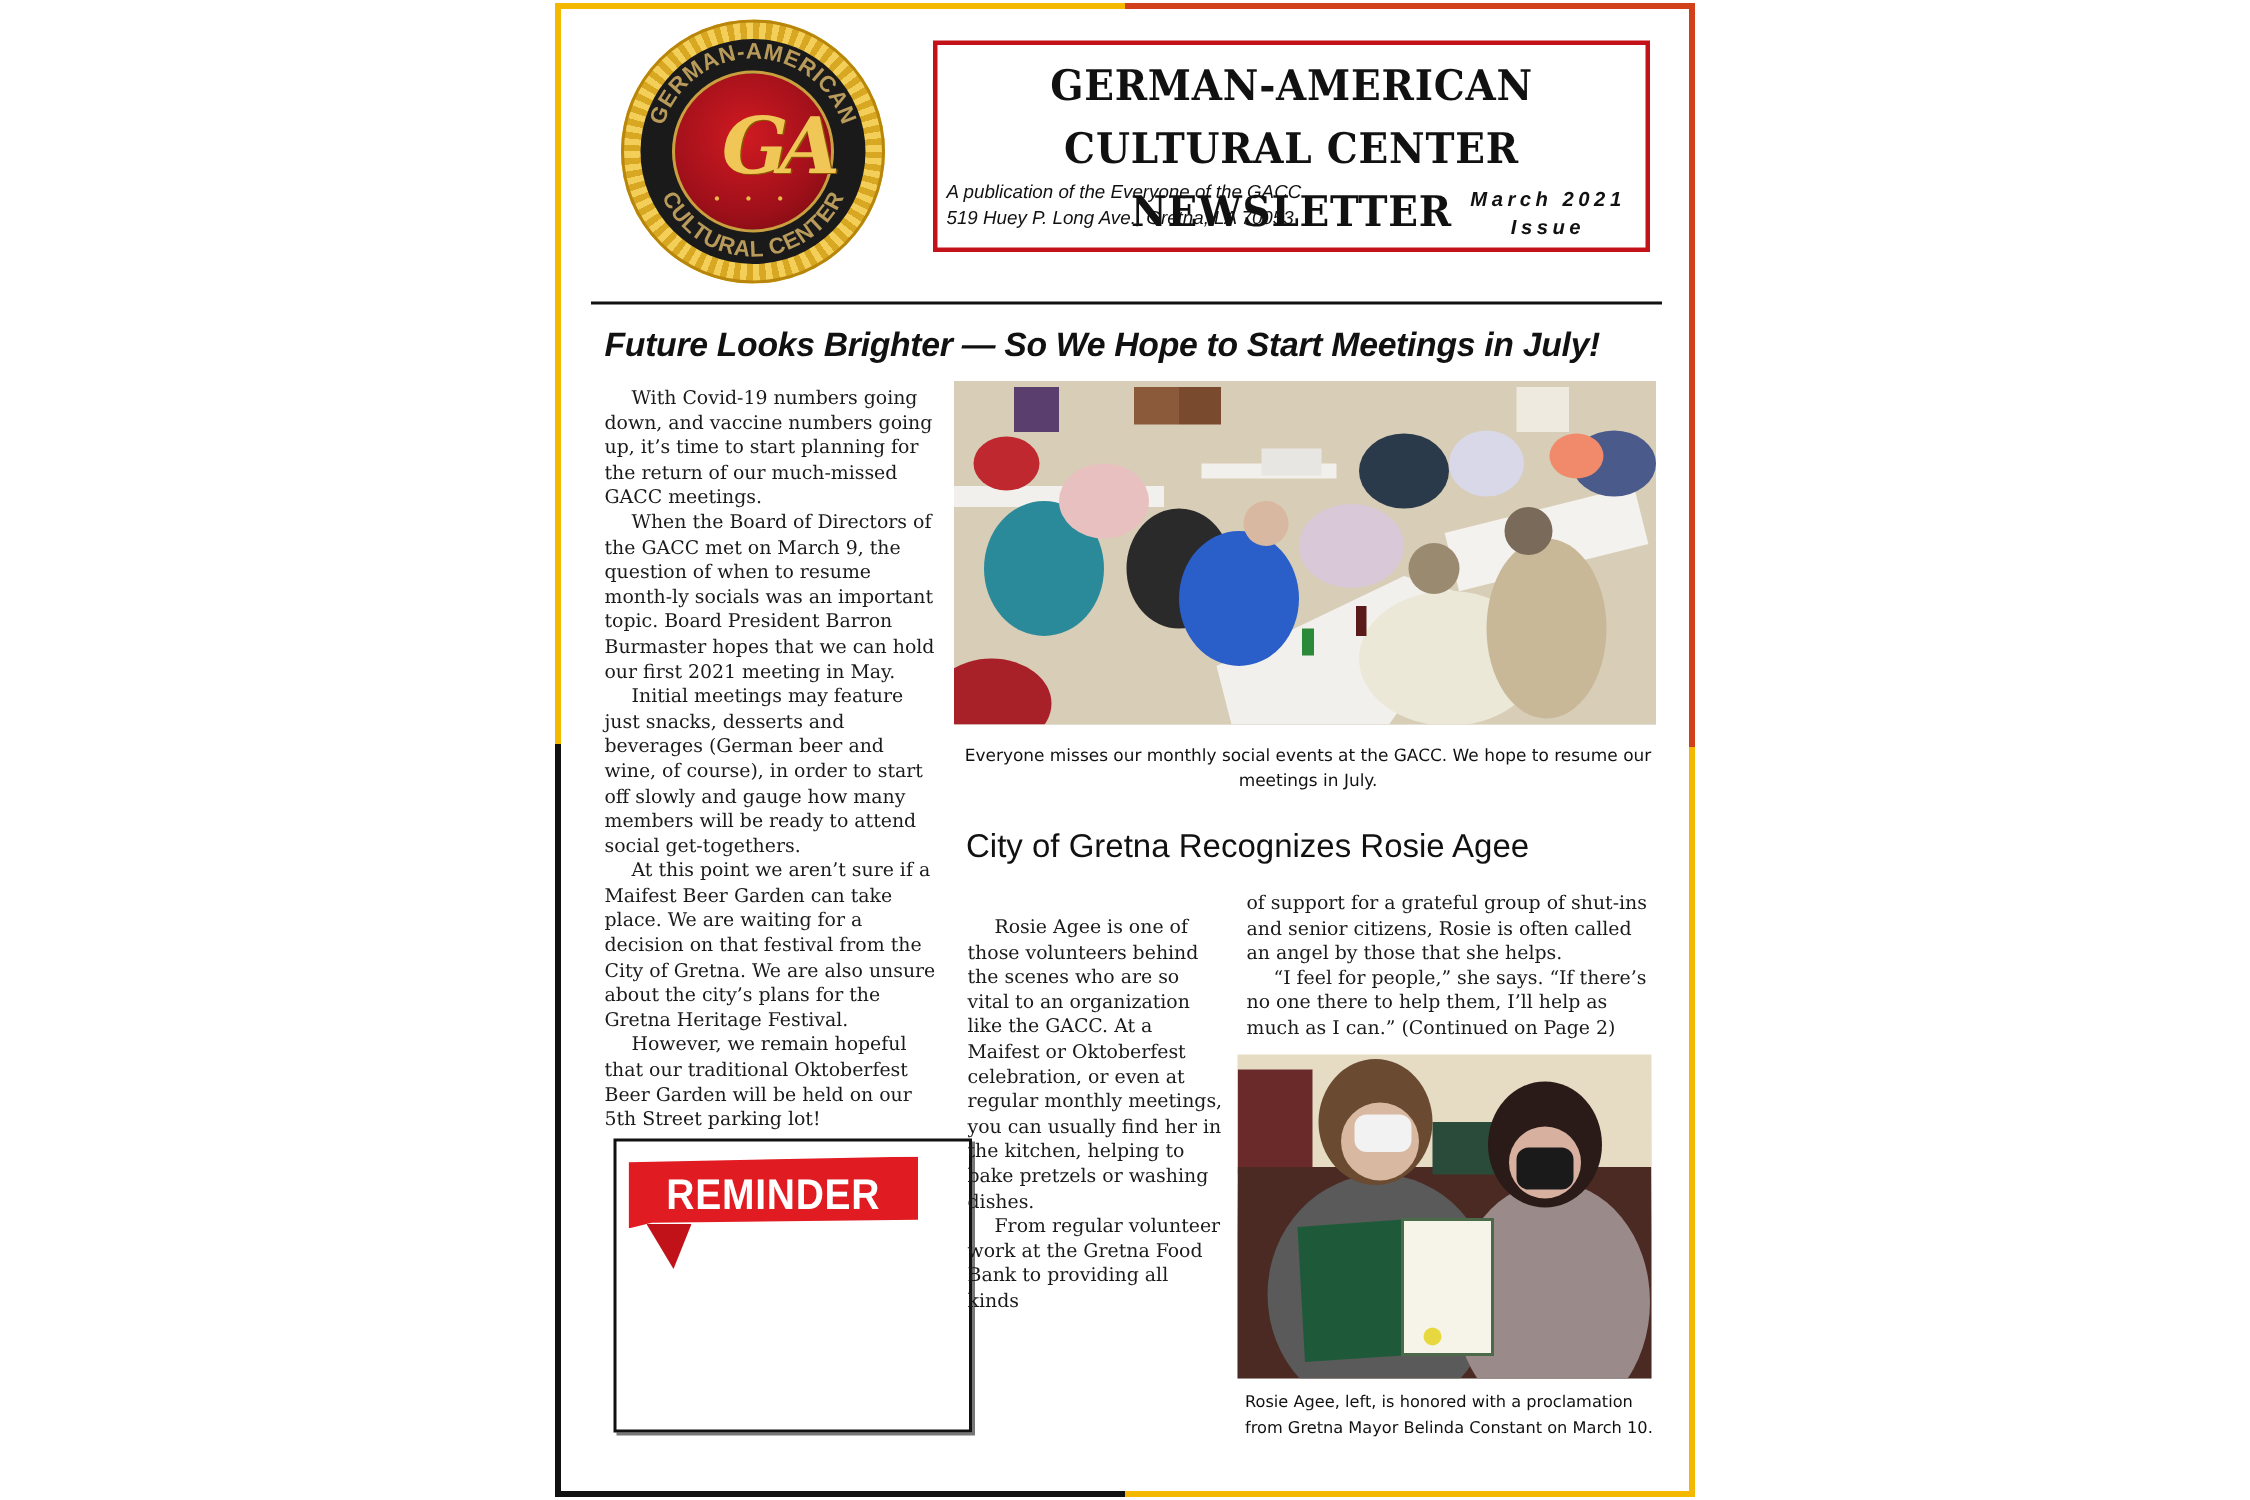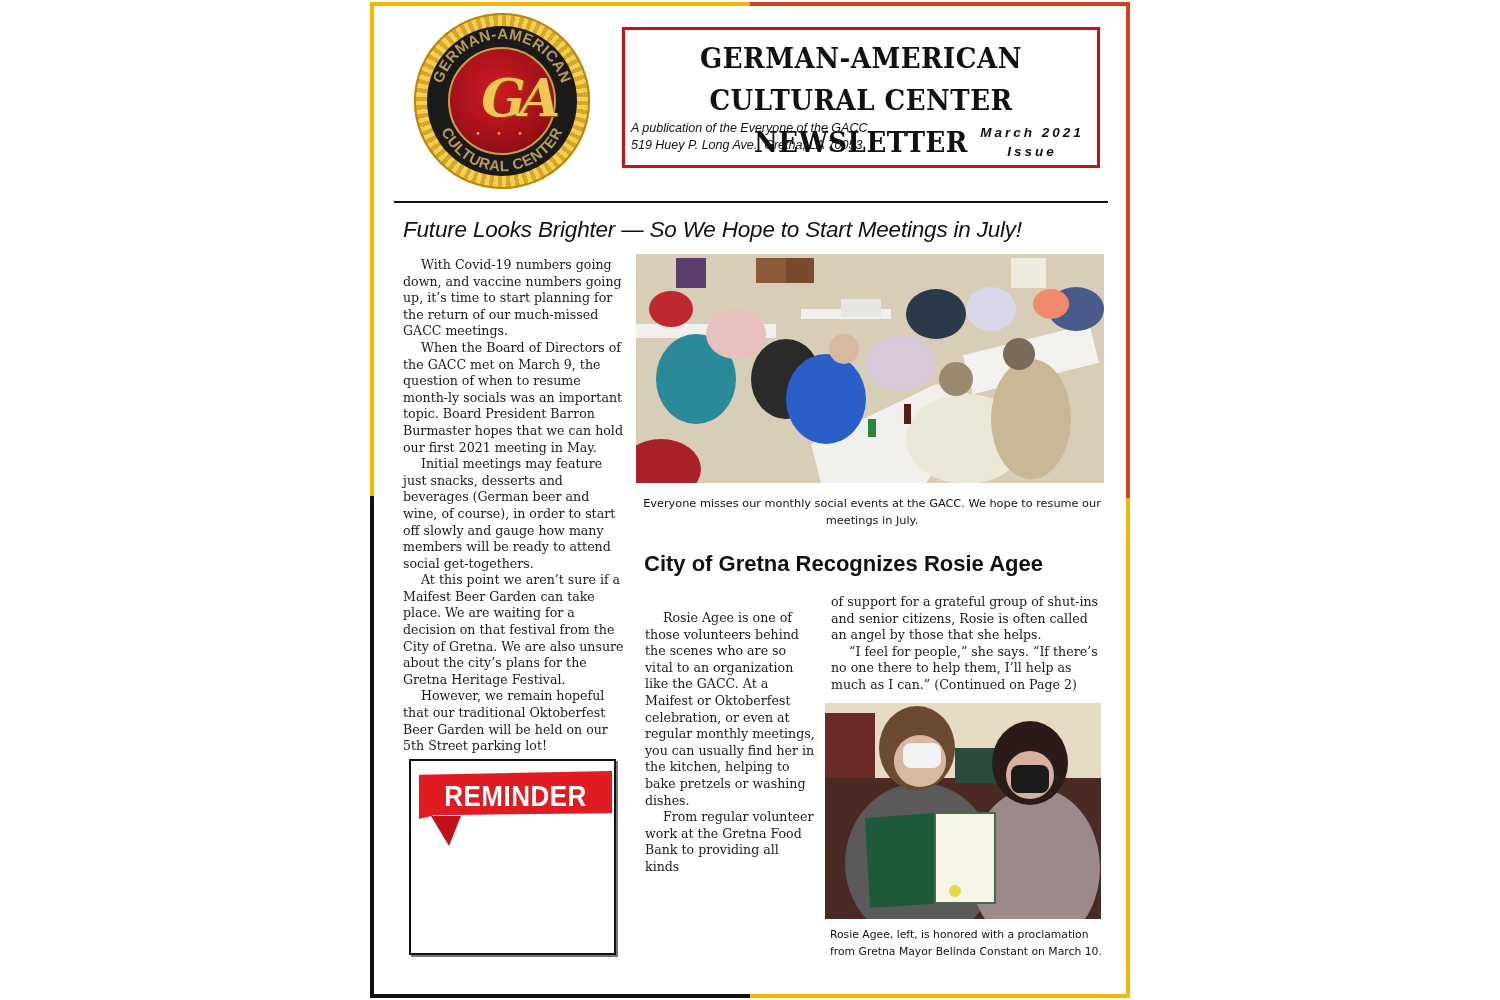--- a/index.html
+++ b/index.html
@@ -26,40 +26,40 @@
   .logo svg { position:absolute; left:0; top:0; }
 
   
   .mast { position:absolute; left:622px; top:27px; width:478px; height:141px; border:3px solid #c4121a; box-sizing:border-box; }
   .mast-title { position:absolute; left:0; top:12px; width:100%; text-align:center; font-family:"DejaVu Serif", serif; font-weight:bold; font-size:26px; line-height:39px; letter-spacing:0.5px; color:#111; transform:scaleY(1.08); }
   .mast-sub { position:absolute; left:6px; top:90px; font-family:"Liberation Sans", sans-serif; font-style:italic; font-size:12.5px; line-height:17px; color:#111; }
   .mast-issue { position:absolute; left:330px; top:93px; width:130px; text-align:center; font-family:"Liberation Sans", sans-serif; font-style:italic; font-weight:bold; font-size:13.5px; line-height:19px; letter-spacing:3px; color:#111;padding-left:12px; }
 
   .rule { position:absolute; left:394px; top:201px; width:714px; height:2px; background:#111; }
 
-  .h1 { position:absolute; left:403px; top:217px; font-family:"Liberation Sans", sans-serif; font-style:italic; font-weight:normal; font-size:22.5px; color:#111; white-space:nowrap; letter-spacing:-0.2px; }
+  .h1 { position:absolute; left:403px; top:217px; font-family:"Liberation Sans", sans-serif; font-style:italic; font-weight:bold; font-size:22.5px; color:#111; white-space:nowrap; letter-spacing:-0.2px; }
 
   .col { position:absolute; font-family:"DejaVu Serif", serif; font-size:12.6px; line-height:16.6px; color:#1a1a1a; }
   .col p { margin:0; text-indent:18px; }
   .col1 { left:403px; top:257px; width:222px; }
   .col2 { left:645px; top:594px; width:170px;margin-top:16px; }
   .col3 { left:831px; top:594px; width:275px; }
 
   .photo1 { position:absolute; left:636px; top:254px; width:468px; height:229px; overflow:hidden;
     background: linear-gradient(180deg, #d9cdb8 0%, #cbbfa8 25%, #8a7a6a 45%, #3a4a7a 60%, #e8e6e2 72%, #c9c2b0 100%); }
   .photo2 { position:absolute; left:825px; top:703px; width:276px; height:216px; overflow:hidden;
     background: linear-gradient(180deg, #e9e1cc 0%, #d8ccb2 35%, #5a3a30 55%, #3c2a25 100%); }
   .caption { position:absolute; font-family:"DejaVu Sans", sans-serif; font-size:11.3px; line-height:16.5px; color:#111; }
   .cap1 { left:642px; top:496px; width:460px;text-align:center; }
   .cap2 { left:830px; top:927px; width:275px; font-size:10.8px; }
 
-  .h2 { position:absolute; left:644px; top:551px; font-family:"Liberation Sans", sans-serif; font-weight:bold; font-size:22px; color:#111; white-space:nowrap; }
+  .h2 { position:absolute; left:644px; top:551px; font-family:"Liberation Sans", sans-serif; font-weight:normal; font-size:22px; color:#111; white-space:nowrap; }
 
   
-  .reminder { position:absolute; left:409px; top:759px; width:207px; height:196px; border:2px solid #111; box-sizing:border-box; background:#fff; box-shadow:2px 2px 0 #777; }
+  .reminder { position:absolute; left:409px; top:759px; width:239px; height:196px; border:2px solid #111; box-sizing:border-box; background:#fff; box-shadow:2px 2px 0 #777; }
   .rem-banner { position:absolute; left:8px; top:10px; width:193px; height:48px; background:#e11b22; clip-path:polygon(0 8%, 100% 0, 100% 88%, 8% 92%, 0 100%); }
   .rem-tail { position:absolute; left:20px; top:55px; width:30px; height:30px; background:#c1121a; clip-path:polygon(0 0, 100% 0, 60% 100%); }
   .rem-label { position:absolute; left:8px; top:20px; width:193px; text-align:center; font-family:"Liberation Sans", sans-serif; font-weight:bold; font-size:26px; color:#fff; letter-spacing:0.5px; transform:scaleY(1.1); }
   .rem-text { position:absolute; left:6px; top:95px; width:200px; font-family:"DejaVu Serif", serif; font-size:20px; line-height:33px; color:#111; letter-spacing:0.5px; }
 </style>
 </head>
 <body>
 
 <div class="bd bd-top-l"></div>
 <div class="bd bd-top-r"></div>

